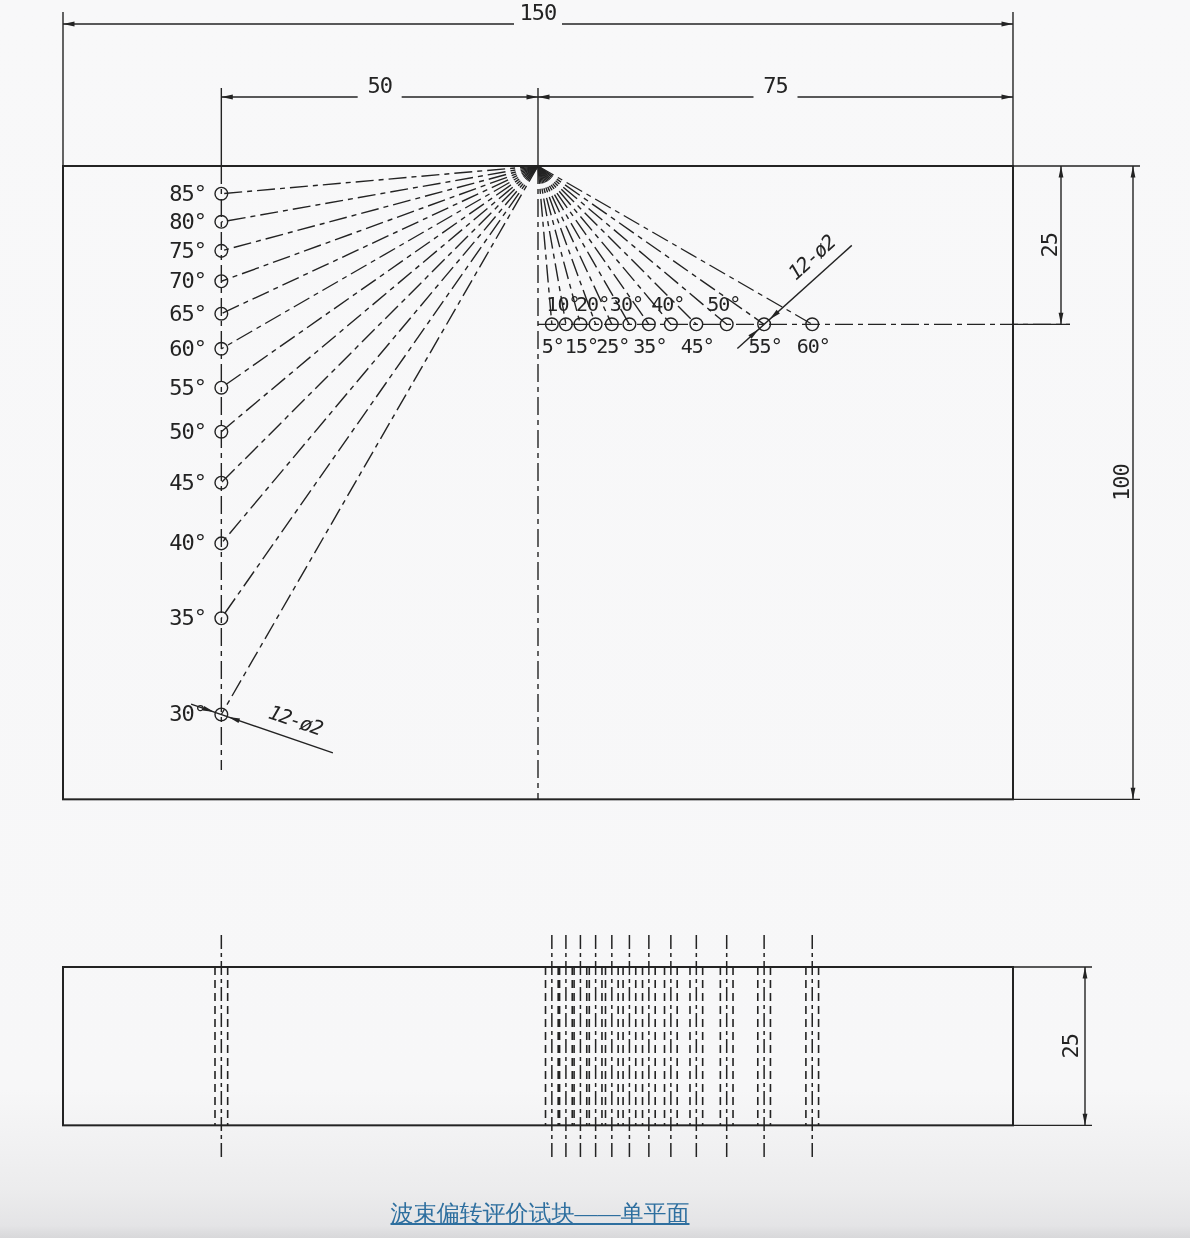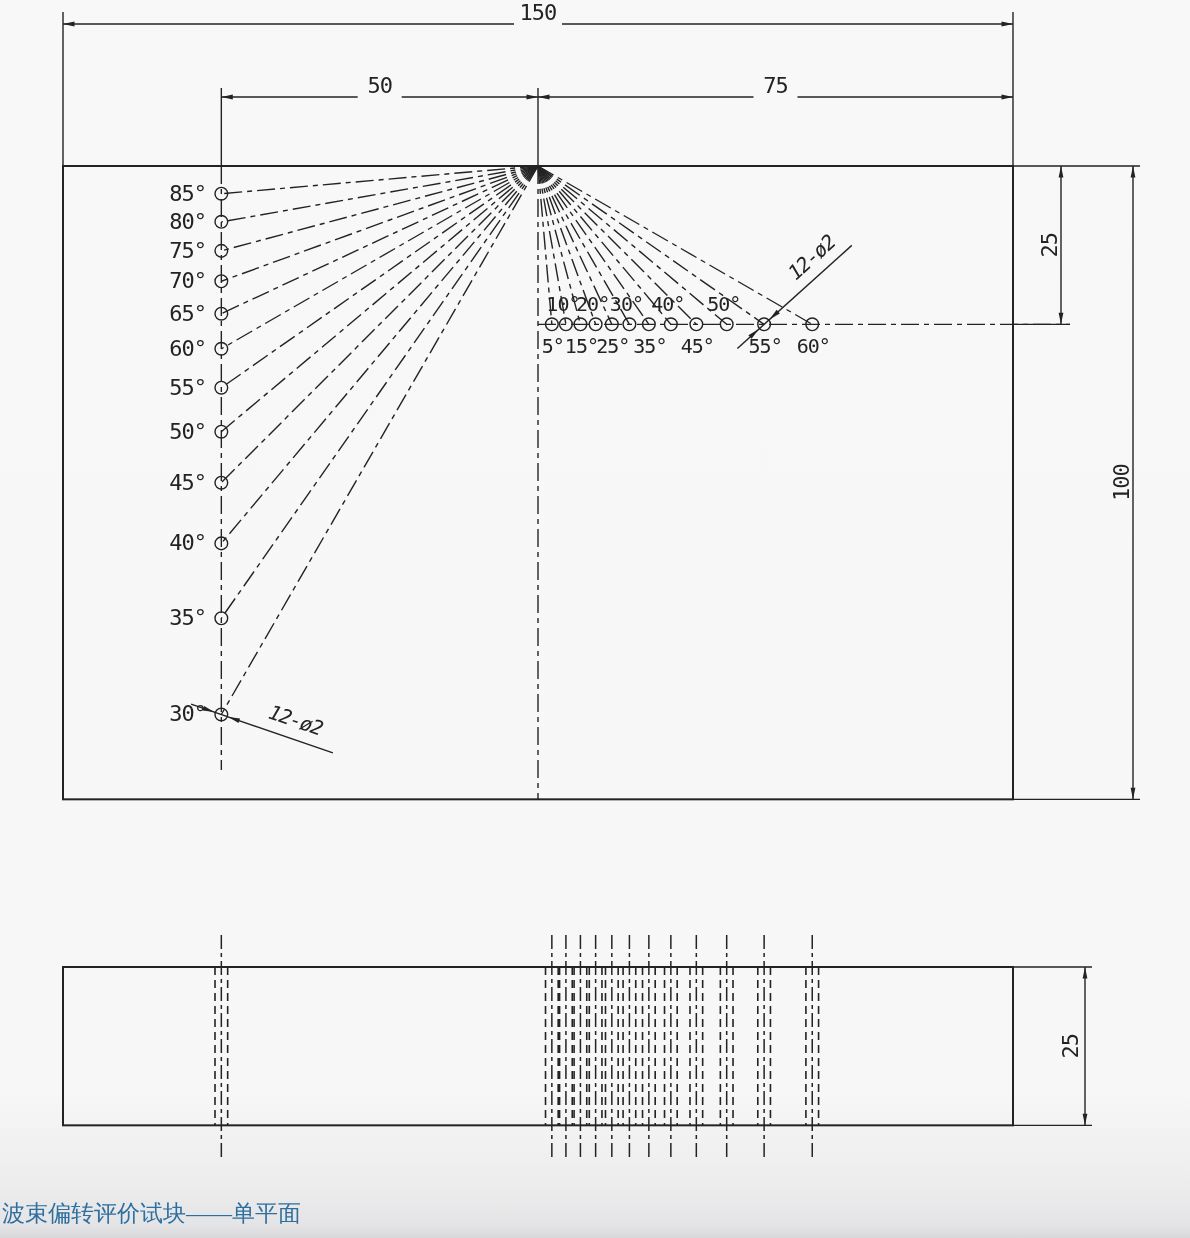--- a/index.html
+++ b/index.html
@@ -19,23 +19,23 @@
   .clb {stroke:#232323;stroke-width:1.5;fill:none;stroke-dasharray:14 4 4 4;}
   .hid {stroke:#232323;stroke-width:1.6;fill:none;stroke-dasharray:8 5;}
   .arr {fill:#232323;stroke:none;}
   text{fill:#232323;font-family:"DejaVu Sans Mono","Liberation Mono",monospace;}
   .dim {font-size:22px;letter-spacing:-1px;}
   .lblL{font-size:22px;letter-spacing:-1px;}
   .lblS{font-size:20px;letter-spacing:-1px;}
   .callout{font-size:20px;font-style:italic;letter-spacing:-1px;}
   .caption{
     position:absolute;left:2px;right:0;top:1200px;height:34px;
-    text-align:left;
+    text-align:center;
     font-family:"Liberation Serif","DejaVu Serif",serif;
-    font-size:23px;line-height:28px;
+    font-size:23px;line-height:28px;text-decoration:underline;
   }
 </style>
 </head>
 <body>
 
 <div class="stage">
   <svg id="cad" width="1190" height="1238" viewBox="0 0 1190 1238">
       <rect x="63" y="166" width="949.995" height="633.33" class="ol"></rect>
       <rect x="63" y="967" width="949.995" height="158.3325" class="ol"></rect>
       <line x1="63" y1="12" x2="63" y2="166" class="thin"></line>

